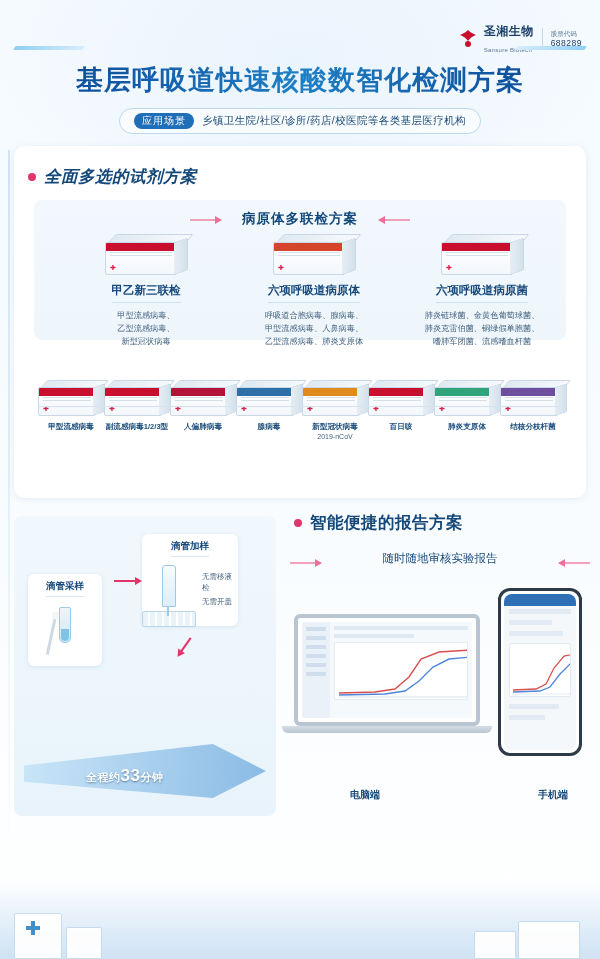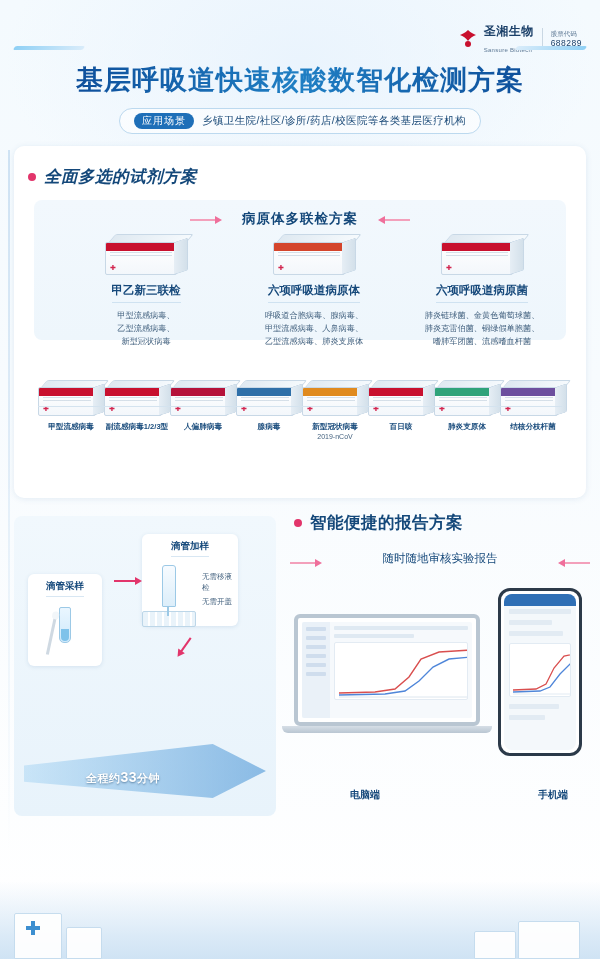--- a/index.html
+++ b/index.html
@@ -228,21 +228,21 @@
     position:absolute;left:10px;bottom:18px;width:242px;height:54px;
     background:linear-gradient(90deg,rgba(140,200,240,.35),rgba(60,140,210,.55));
     border-radius:0 28px 28px 0;
     clip-path:polygon(0 40%,78% 0,100% 50%,78% 100%,0 70%);
   }
   .time-badge{
     position:absolute;left:72px;bottom:30px;
     font-size:11px;color:#ffffff;font-weight:bold;letter-spacing:.5px;
     text-shadow:0 1px 2px rgba(10,50,90,.5);
   }
-  .time-badge .big{font-size:14px;color:#ffffff;}
+  .time-badge .big{font-size:17px;color:#ffffff;}
 
   
   .report-txt{
     text-align:center;font-size:11.5px;color:#16497b;line-height:1.9;
     margin-top:14px;position:relative;font-weight:500;
   }
   .report-txt .arrow{top:14px;}
   .report-txt .arrow.l{left:-4px;}
   .report-txt .arrow.r{right:-4px;}
 

